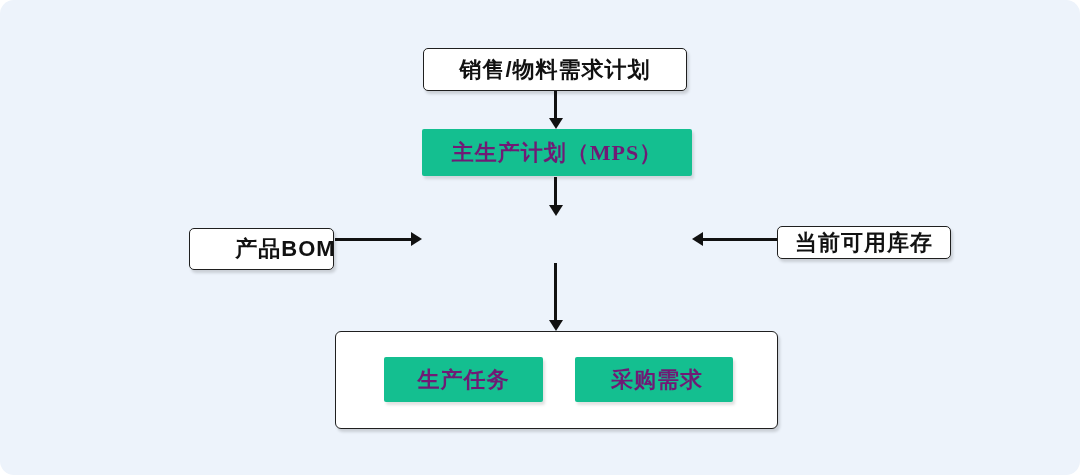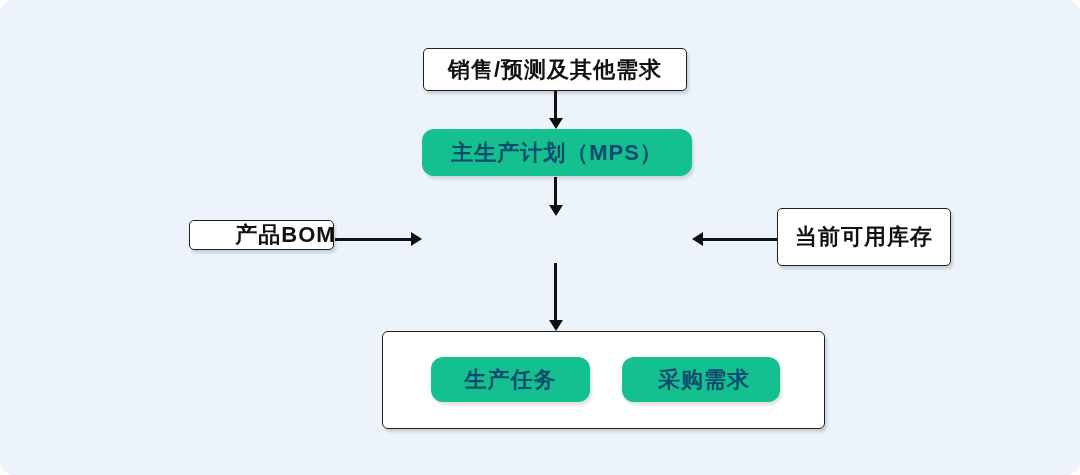--- a/index.html
+++ b/index.html
@@ -29,38 +29,38 @@
   .white-box {
     background: #ffffff;
     border: 1.5px solid #1f1f1f;
     border-radius: 5px;
     color: #111111;
     box-shadow: 2px 3px 3px rgba(0,0,0,0.15);
   }
   .green-box {
     background: #14bf90;
     border: none;
-    border-radius: 12px;
-    color: #0c4a6e;
+    border-radius: 2px;
+    color: #701a75;
     box-shadow: 2px 3px 3px rgba(0,0,0,0.12);
+    font-family: Liberation Serif, serif;
   }
   
   .node-demand    { left: 423px; top: 48px;  width: 264px; height: 43px; }
   .node-mps       { left: 422px; top: 129px; width: 270px; height: 47px; }
   .node-mrp       { left: 422px; top: 216px; width: 270px; height: 46px; }
-  .node-bom       { left: 189px; top: 220px; width: 145px; height: 30px; padding-left: 48px; }
-  .node-inventory { left: 777px; top: 208px; width: 174px; height: 58px; }
+  .node-bom       { left: 189px; top: 228px; width: 145px; height: 42px; padding-left: 48px; }
+  .node-inventory { left: 777px; top: 226px; width: 174px; height: 33px; }
   .container-box  {
     position: absolute;
     left: 335px; top: 331px; width: 443px; height: 98px;
     background: #ffffff;
     border: 1.5px solid #1f1f1f;
     border-radius: 6px;
     box-shadow: 2px 3px 3px rgba(0,0,0,0.15);
-    margin-left: 47px;
   }
   .node-production { left: 48px;  top: 25px; width: 159px; height: 45px; }
   .node-purchase   { left: 239px; top: 25px; width: 158px; height: 45px; padding-left: 6px; }
 
   
   .arrow-line-v {
     position: absolute;
     width: 3px;
     background: #111111;
   }
@@ -100,21 +100,21 @@
   .h1-line { left: 335px; top: 238px; width: 77px; }
   .h1-head { left: 411px; top: 232px; }
   .h2-line { left: 702px; top: 238px; width: 75px; }
   .h2-head { left: 692px; top: 232px; }
 </style>
 </head>
 <body>
 
 <div class="panel">
 
-  <div class="node white-box node-demand">销售/预测及其他需求</div>
+  <div class="node white-box node-demand">销售/物料需求计划</div>
 
   <div class="arrow-line-v a1-line"></div>
   <div class="arrow-head-down a1-head"></div>
 
   <div class="node green-box node-mps">主生产计划（MPS）</div>
 
   <div class="arrow-line-v a2-line"></div>
   <div class="arrow-head-down a2-head"></div>
 
   <div class="node white-box node-bom">产品BOM</div>

